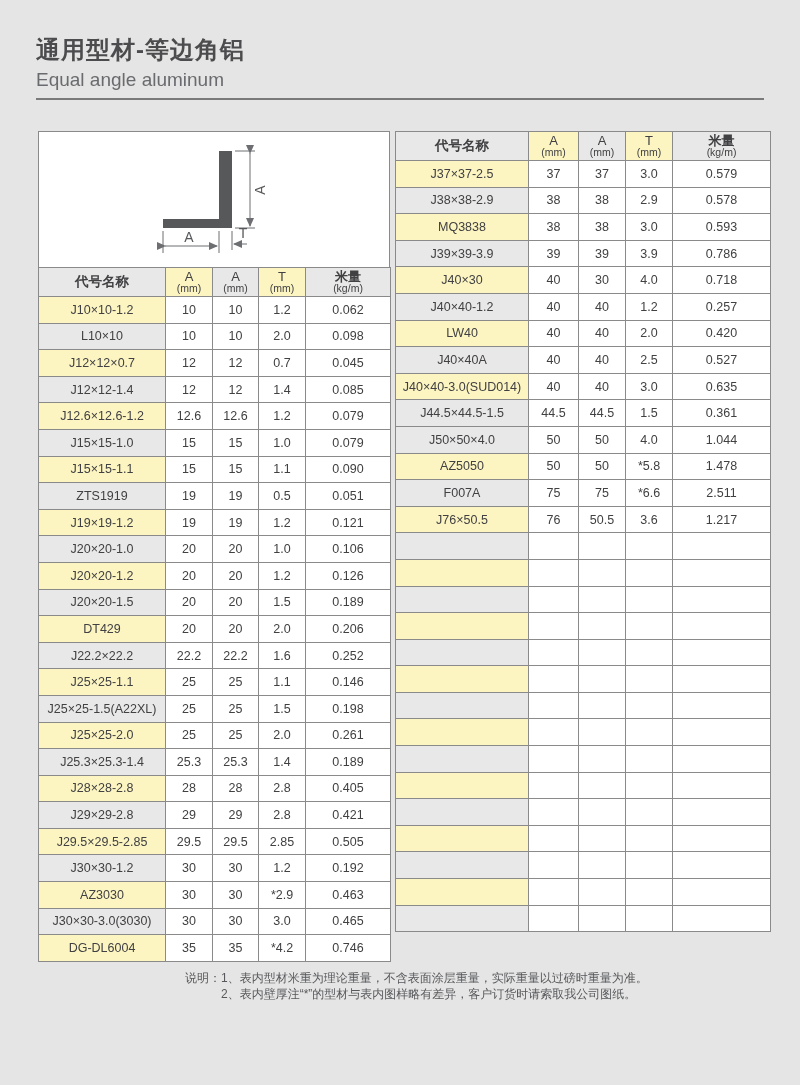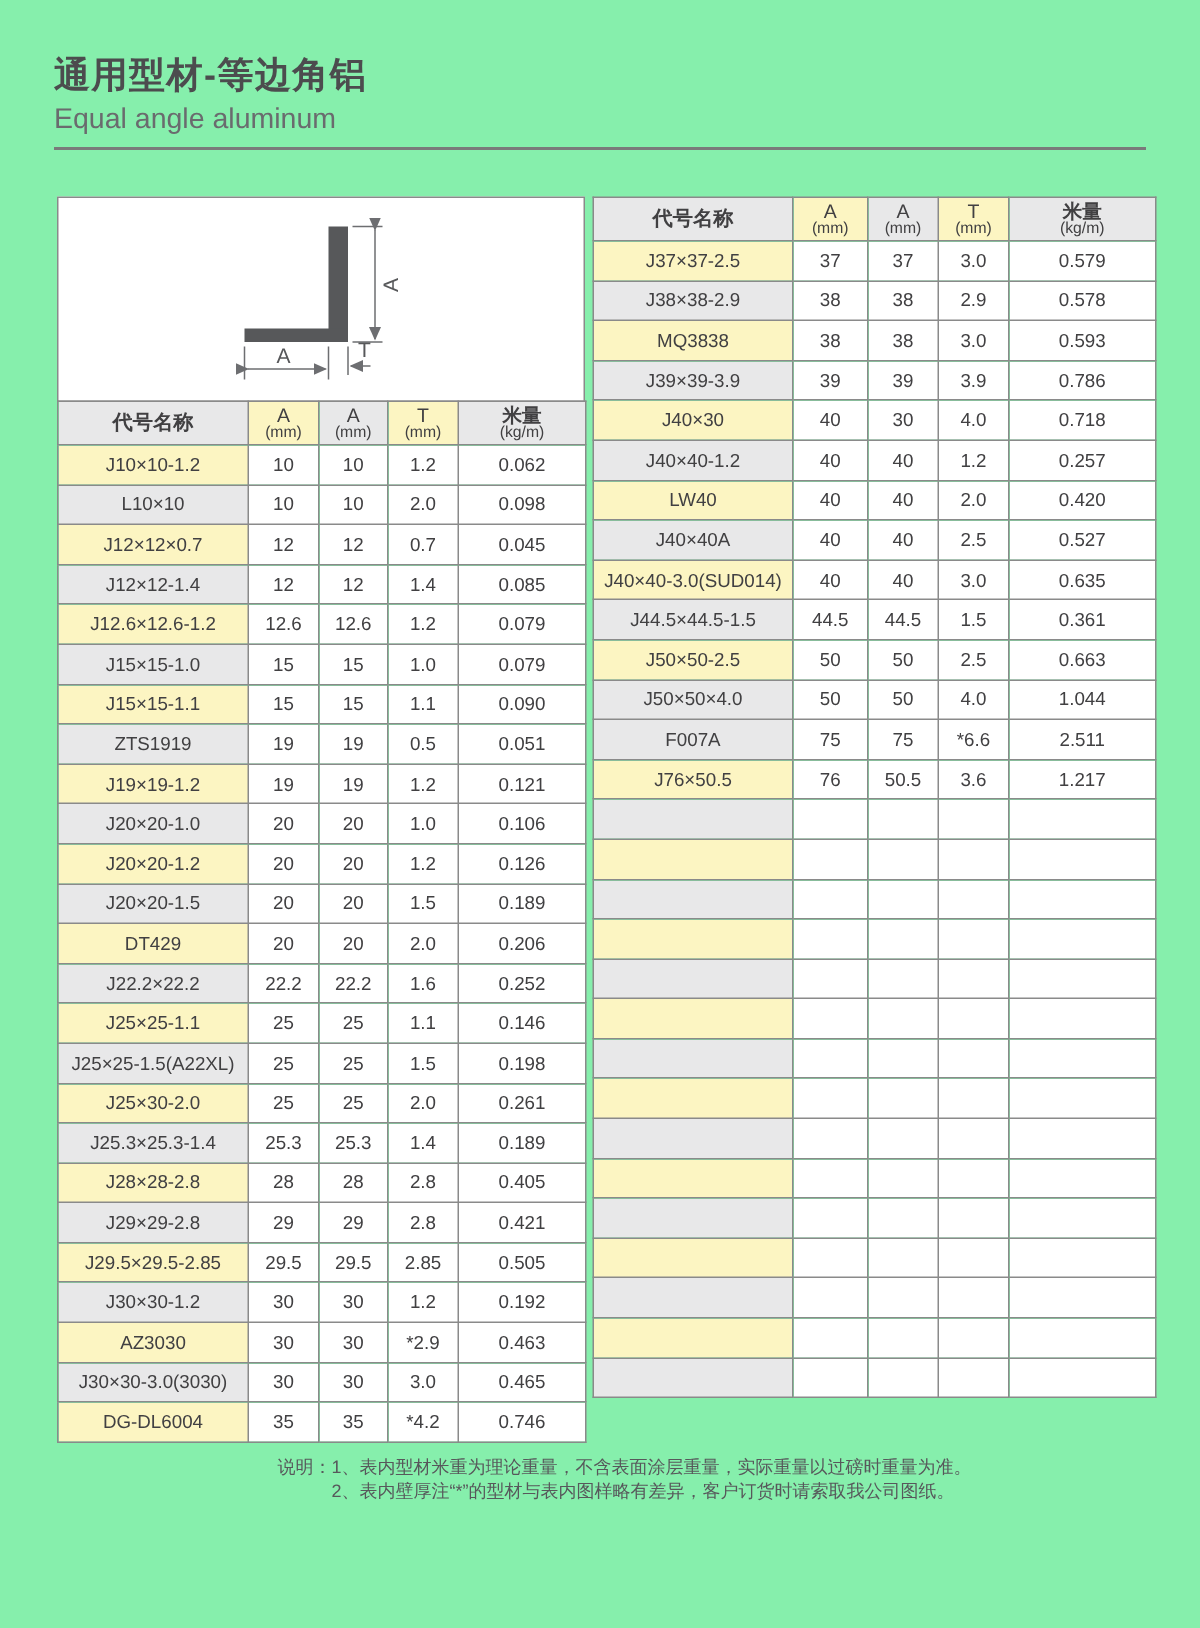--- a/index.html
+++ b/index.html
@@ -1,21 +1,21 @@
 <!DOCTYPE html>
 <html><head>
 <meta charset="utf-8">
 <style>
   * { box-sizing: border-box; }
   html,body { margin:0; padding:0; }
   body {
     width:800px; height:1085px; background:#ffffff;
     font-family:"Liberation Sans", sans-serif; color:#414042;
   }
-  .page { position:relative; width:800px; height:1085px; overflow:hidden; background:#86efac; }
+  .page { position:relative; width:800px; height:1085px; overflow:hidden; background:#e5e5e5; }
 
   
   .header { padding:34px 36px 0 36px; }
   .page-title { margin:0; font-size:24px; font-weight:bold; color:#4c4c4e; letter-spacing:1px; }
   .page-subtitle { margin:3px 0 7px 0; font-size:19px; font-weight:normal; color:#6a6b6e; }
   .divider { border:none; border-top:2px solid #7a7a7a; margin:0; width:728px; }
 
   
   .content { display:flex; align-items:flex-start; margin:31px 0 0 38px; gap:5px; }
   .left-col { width:352px; }
@@ -236,21 +236,21 @@
               <td class="val">0.146</td>
             </tr>
             <tr>
               <td class="bg-gray">J25×25-1.5(A22XL)</td>
               <td class="val">25</td>
               <td class="val">25</td>
               <td class="val">1.5</td>
               <td class="val">0.198</td>
             </tr>
             <tr>
-              <td class="bg-yellow">J25×30-2.0</td>
+              <td class="bg-yellow">J25×25-2.0</td>
               <td class="val">25</td>
               <td class="val">25</td>
               <td class="val">2.0</td>
               <td class="val">0.261</td>
             </tr>
             <tr>
               <td class="bg-gray">J25.3×25.3-1.4</td>
               <td class="val">25.3</td>
               <td class="val">25.3</td>
               <td class="val">1.4</td>
@@ -412,32 +412,32 @@
               <td class="val">0.635</td>
             </tr>
             <tr>
               <td class="bg-gray">J44.5×44.5-1.5</td>
               <td class="val">44.5</td>
               <td class="val">44.5</td>
               <td class="val">1.5</td>
               <td class="val">0.361</td>
             </tr>
             <tr>
-              <td class="bg-yellow">J50×50-2.5</td>
-              <td class="val">50</td>
-              <td class="val">50</td>
-              <td class="val">2.5</td>
-              <td class="val">0.663</td>
-            </tr>
-            <tr>
               <td class="bg-gray">J50×50×4.0</td>
               <td class="val">50</td>
               <td class="val">50</td>
               <td class="val">4.0</td>
               <td class="val">1.044</td>
+            </tr>
+            <tr>
+              <td class="bg-yellow">AZ5050</td>
+              <td class="val">50</td>
+              <td class="val">50</td>
+              <td class="val">*5.8</td>
+              <td class="val">1.478</td>
             </tr>
             <tr>
               <td class="bg-gray">F007A</td>
               <td class="val">75</td>
               <td class="val">75</td>
               <td class="val">*6.6</td>
               <td class="val">2.511</td>
             </tr>
             <tr>
               <td class="bg-yellow">J76×50.5</td>

